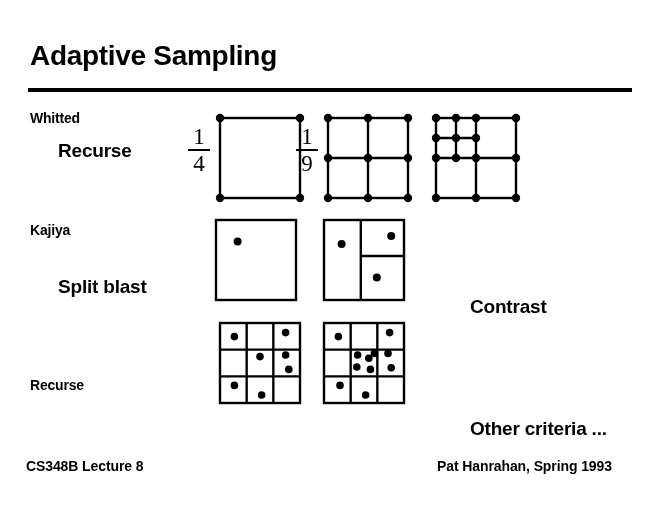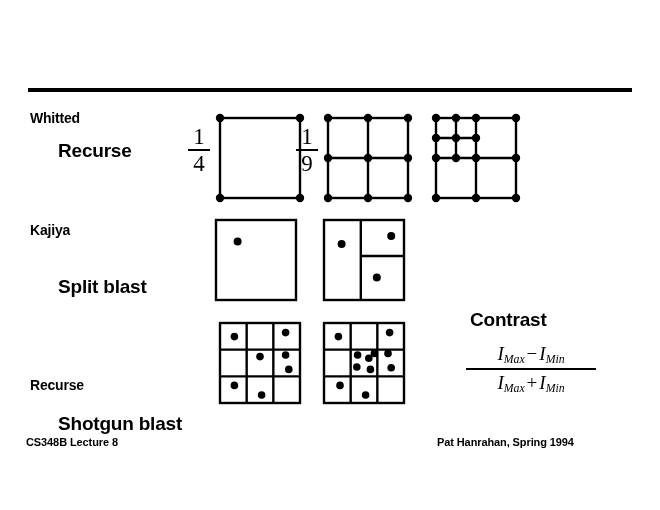--- a/index.html
+++ b/index.html
@@ -49,21 +49,21 @@
     font-weight: bold;
     letter-spacing: -0.2px;
     white-space: nowrap;
   }
   #lbl-whitted   { left: 30px;  top: 110px; }
   #lbl-recurse   { left: 58px;  top: 140px; }
   #lbl-kajiya    { left: 30px;  top: 222px; }
   #lbl-splitnode { left: 58px;  top: 276px; }
   #lbl-mitchell  { left: 30px;  top: 377px; }
   #lbl-shotgun   { left: 58px;  top: 413px; }
-  #lbl-contrast  { left: 470px; top: 309px; }
+  #lbl-contrast  { left: 470px; top: 296px; }
   #lbl-other     { left: 470px; top: 418px; }
   
   .frac {
     position: absolute;
     font-family: "Liberation Serif", serif;
     font-size: 23px;
     text-align: center;
     line-height: 1.02;
     width: 26px;
   }
@@ -94,34 +94,35 @@
   #contrast-formula .row { white-space: nowrap; }
   #contrast-formula sub {
     font-size: 0.62em;
     font-style: italic;
     vertical-align: -0.28em;
   }
   #contrast-formula .op { font-style: normal; padding: 0 2px; }
   
   .footer {
     position: absolute;
-    top: 436px;
-    font-size: 11px;
+    top: 458px;
+    font-size: 14px;
     font-weight: bold;
     letter-spacing: -0.1px;
     white-space: nowrap;
   }
   #footer-left  { left: 26px; }
   #footer-right { left: 437px; }
 </style>
 </head>
 <body>
 
 <div id="slide">
 
+  <div id="slide-title">Adaptive Sampling</div>
   <div id="title-rule"></div>
 
   <div class="lvl1" id="lbl-whitted">Whitted</div>
   <div class="lvl2" id="lbl-recurse">Recurse</div>
 
   <div class="frac" id="frac-quarter">
     <span class="num">1</span>
     <span class="bar"></span>
     <span class="den">4</span>
   </div>
@@ -185,21 +186,20 @@
   <div class="diagram" style="left: 316px; top: 212px;"><svg width="96" height="96" viewBox="0 0 96 96">
         <rect x="8" y="8" width="80" height="80" fill="none" stroke="#000000" stroke-width="2.4"></rect>
         <line x1="44.800000000000004" y1="8" x2="44.800000000000004" y2="88" stroke="#000000" stroke-width="2.4"></line>
         <line x1="44.800000000000004" y1="44" x2="88" y2="44" stroke="#000000" stroke-width="2.4"></line>
         <circle cx="25.6" cy="32" r="4" fill="#000000"></circle>
         <circle cx="75.2" cy="24" r="4" fill="#000000"></circle>
         <circle cx="60.800000000000004" cy="65.6" r="4" fill="#000000"></circle>
       </svg></div>
 
   <div class="lvl1" id="lbl-mitchell">Recurse</div>
-  <div class="lvl2" id="lbl-shotgun">Shotgun blast</div>
 
   <div class="diagram" style="left: 212px; top: 315px;"><svg width="96" height="96" viewBox="0 0 96 96">
         <rect x="8" y="8" width="80" height="80" fill="none" stroke="#000000" stroke-width="2.4"></rect>
         <line x1="8" y1="34.666666666666664" x2="88" y2="34.666666666666664" stroke="#000000" stroke-width="2.4"></line>
         <line x1="34.666666666666664" y1="8" x2="34.666666666666664" y2="88" stroke="#000000" stroke-width="2.4"></line>
         <line x1="8" y1="61.33333333333333" x2="88" y2="61.33333333333333" stroke="#000000" stroke-width="2.4"></line>
         <line x1="61.33333333333333" y1="8" x2="61.33333333333333" y2="88" stroke="#000000" stroke-width="2.4"></line>
         <circle cx="22.4" cy="21.6" r="3.8" fill="#000000"></circle>
         <circle cx="73.6" cy="17.6" r="3.8" fill="#000000"></circle>
         <circle cx="48" cy="41.6" r="3.8" fill="#000000"></circle>
@@ -222,27 +222,19 @@
         <circle cx="40.8" cy="52" r="3.8" fill="#000000"></circle>
         <circle cx="54.4" cy="54.4" r="3.8" fill="#000000"></circle>
         <circle cx="72" cy="38.4" r="3.8" fill="#000000"></circle>
         <circle cx="75.2" cy="52.800000000000004" r="3.8" fill="#000000"></circle>
         <circle cx="24" cy="70.4" r="3.8" fill="#000000"></circle>
         <circle cx="49.6" cy="80" r="3.8" fill="#000000"></circle>
       </svg></div>
 
   <div class="lvl2" id="lbl-contrast">Contrast</div>
 
-  <div id="contrast-formula">
-    <div class="row">
-      <span>I</span><sub>Max</sub><span class="op">−</span><span>I</span><sub>Min</sub>
-    </div>
-    <div class="fbar"></div>
-    <div class="row">
-      <span>I</span><sub>Max</sub><span class="op">+</span><span>I</span><sub>Min</sub>
-    </div>
-  </div>
-
+
+  <div class="lvl2" id="lbl-other">Other criteria ...</div>
 
   <div class="footer" id="footer-left">CS348B Lecture 8</div>
-  <div class="footer" id="footer-right">Pat Hanrahan, Spring 1994</div>
+  <div class="footer" id="footer-right">Pat Hanrahan, Spring 1993</div>
 
 </div>
 
 </body></html>

